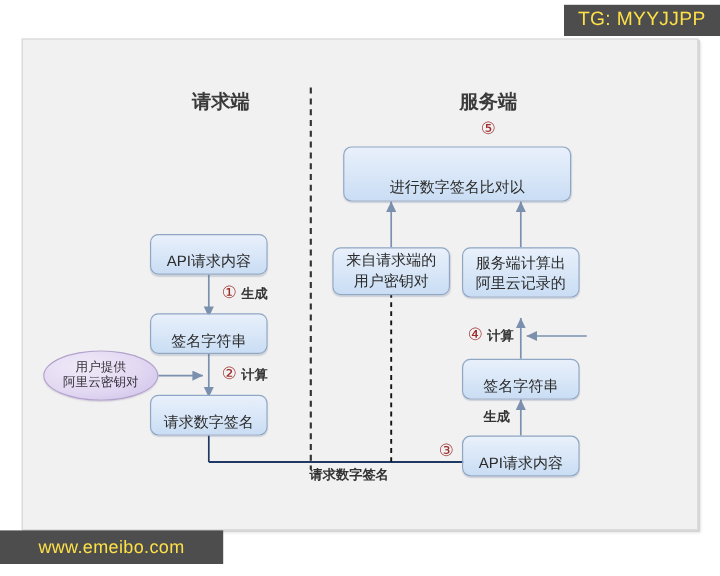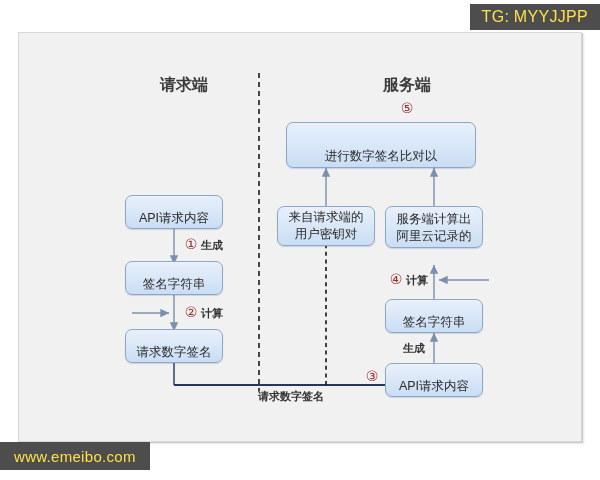--- a/index.html
+++ b/index.html
@@ -29,21 +29,21 @@
     right: 0;
     top: 4px;
     height: 26px;
     padding: 0 12px;
     font-size: 16px;
   }
   #wm-bottom {
     left: 0;
     top: 442px;
     height: 28px;
-    padding: 0 14px;
+    padding: 0 32px;
     font-size: 15px;
   }
 
   
   #canvas {
     position: absolute;
     left: 18px;
     top: 32px;
     width: 562px;
     height: 408px;
@@ -220,20 +220,26 @@
   </div>
 
   <div class="nbox" style="left:155px; top:228px; width:98px; height:34px;">
     <span>签名字符串</span>
   </div>
 
   <div class="nbox" style="left:155px; top:296px; width:98px; height:34px;">
     <span>请求数字签名</span>
   </div>
 
+  <div class="ell" style="left:65px; top:259px; width:96px; height:42px;">
+    <span>
+      <span>用户提供</span><br>
+      <span>阿里云密钥对</span>
+    </span>
+  </div>
 
   <div class="step" style="left:172px; top:211px;">①</div>
   <div class="elabel left-anchor" style="left:182px; top:205px;">生成</div>
 
   <div class="step" style="left:172px; top:279px;">②</div>
   <div class="elabel left-anchor" style="left:182px; top:273px;">计算</div>
 
   <div class="step" style="left:353px; top:343px;">③</div>
 
   <div class="step" style="left:377px; top:246px;">④</div>

